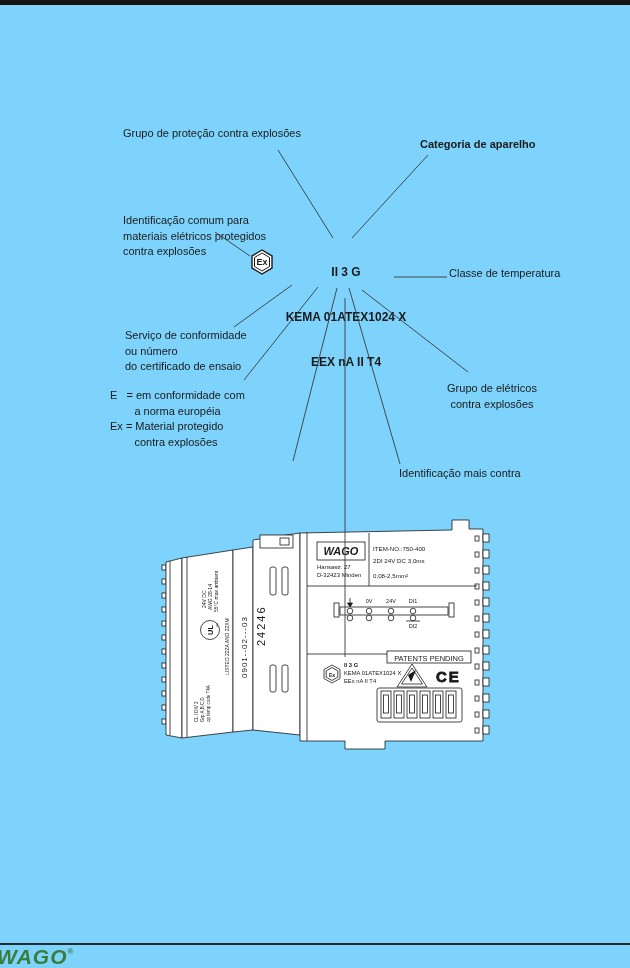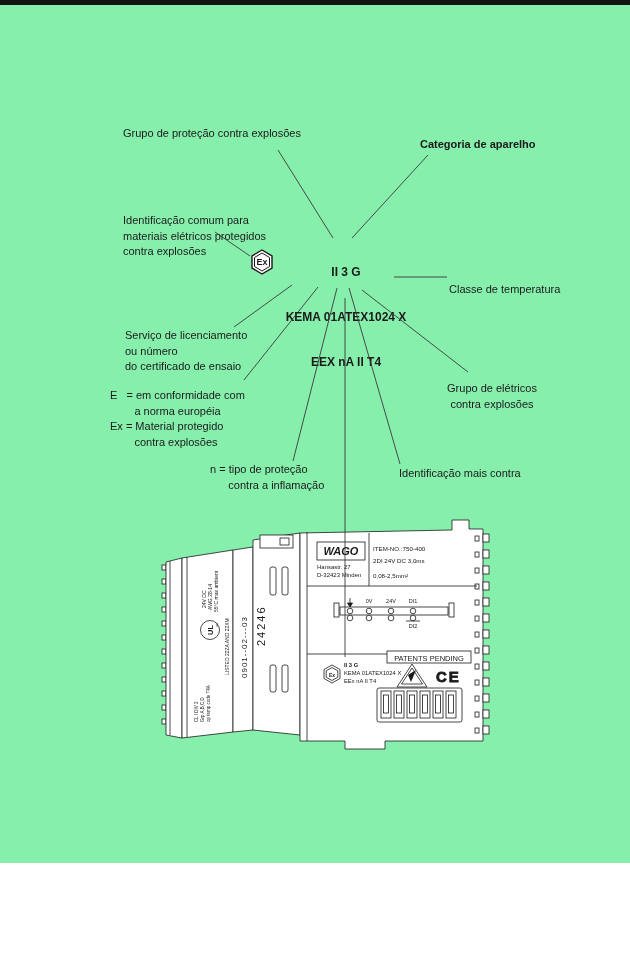--- a/index.html
+++ b/index.html
@@ -1,16 +1,16 @@
 <!DOCTYPE html>
 <html><head>
 <meta charset="utf-8">
 <style>
   html,body{margin:0;padding:0;background:#fff;}
-  .page{position:relative;width:630px;height:863px;background:#86efac;overflow:hidden;
+  .page{position:relative;width:630px;height:968px;background:#7dd3fc;overflow:hidden;
         font-family:"Liberation Sans",sans-serif;color:#1a1a1a;}
   .top-bar{position:absolute;left:0;top:0;width:630px;height:5px;background:#141414;}
   .lbl{position:absolute;font-size:11px;line-height:15.5px;white-space:pre;color:#1a1a1a;}
   .lbl.center{text-align:center;}
   .marking{position:absolute;left:266px;top:235px;width:160px;text-align:center;
            font-size:12px;font-weight:bold;line-height:15px;white-space:pre;}
   .hexwrap{position:absolute;left:248px;top:248px;}
   .lines-svg,.module-svg{position:absolute;pointer-events:none;}
   .footer-line{position:absolute;left:0;top:943px;width:630px;height:2px;background:#2a2a2a;}
   .wago-logo{position:absolute;left:-3px;top:945px;color:#3a7c3a;font-weight:900;
@@ -22,30 +22,28 @@
 <body>
 
 <div class="page">
   <div class="top-bar"></div>
 
   <div class="lbl" style="left:123px;top:126px;">Grupo de proteção contra explosões</div>
   <div class="lbl" style="left:420px;top:137px;font-weight:bold;">Categoria de aparelho</div>
   <div class="lbl" style="left:123px;top:190px;margin-top:23px;">Identificação comum para
 materiais elétricos protegidos
 contra explosões</div>
-  <div class="lbl" style="left:449px;top:282px;">Classe de temperatura</div>
-  <div class="lbl" style="left:125px;top:328px;">Serviço de licenciamento
+  <div class="lbl" style="left:449px;top:266px;">Classe de temperatura</div>
+  <div class="lbl" style="left:125px;top:328px;">Serviço de conformidade
 ou número
 do certificado de ensaio</div>
   <div class="lbl" style="left:110px;top:388px;">E   = em conformidade com
         a norma européia
 Ex = Material protegido
         contra explosões</div>
-  <div class="lbl" style="left:210px;top:462px;">n = tipo de proteção
-      contra a inflamação</div>
   <div class="lbl center" style="left:437px;top:381px;width:110px;">Grupo de elétricos
 contra explosões</div>
   <div class="lbl" style="left:399px;top:466px;">Identificação mais contra</div>
 
   <div class="hexwrap">
     <svg width="28" height="28" viewBox="0 0 28 28">
       <polygon points="14,2 24,8 24,20 14,26 4,20 4,8" fill="#fff" stroke="#1a1a1a" stroke-width="1.4"></polygon>
       <polygon points="14,5 21.5,9.5 21.5,18.5 14,23 6.5,18.5 6.5,9.5" fill="none" stroke="#1a1a1a" stroke-width="1"></polygon>
       <text x="14" y="17" text-anchor="middle" font-size="9" font-weight="bold">Ex</text>
     </svg>

